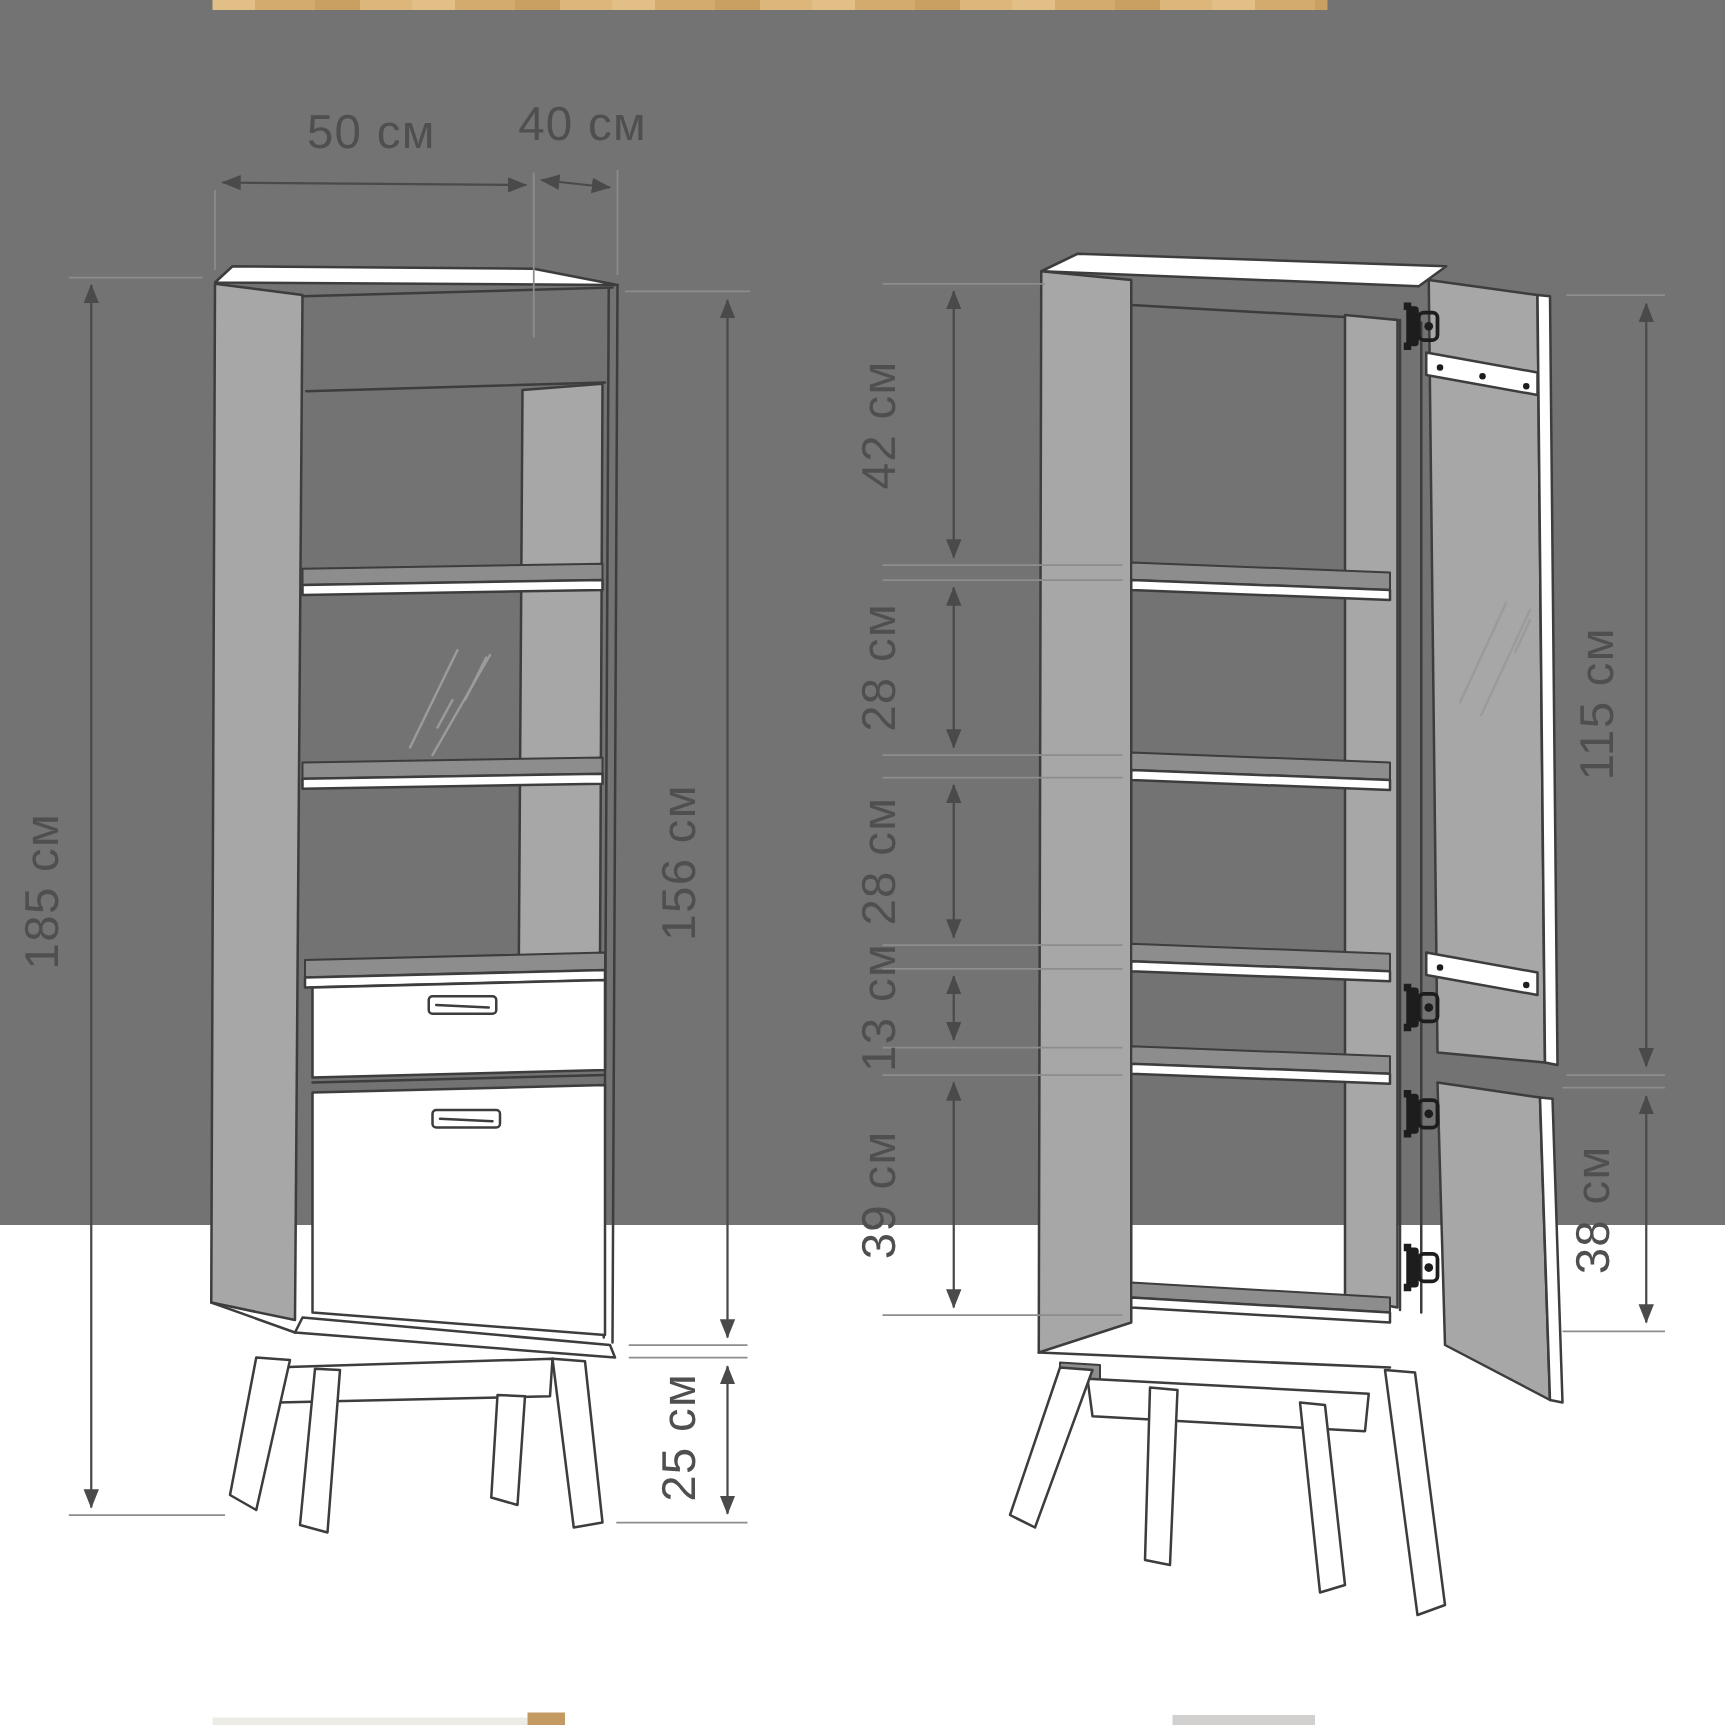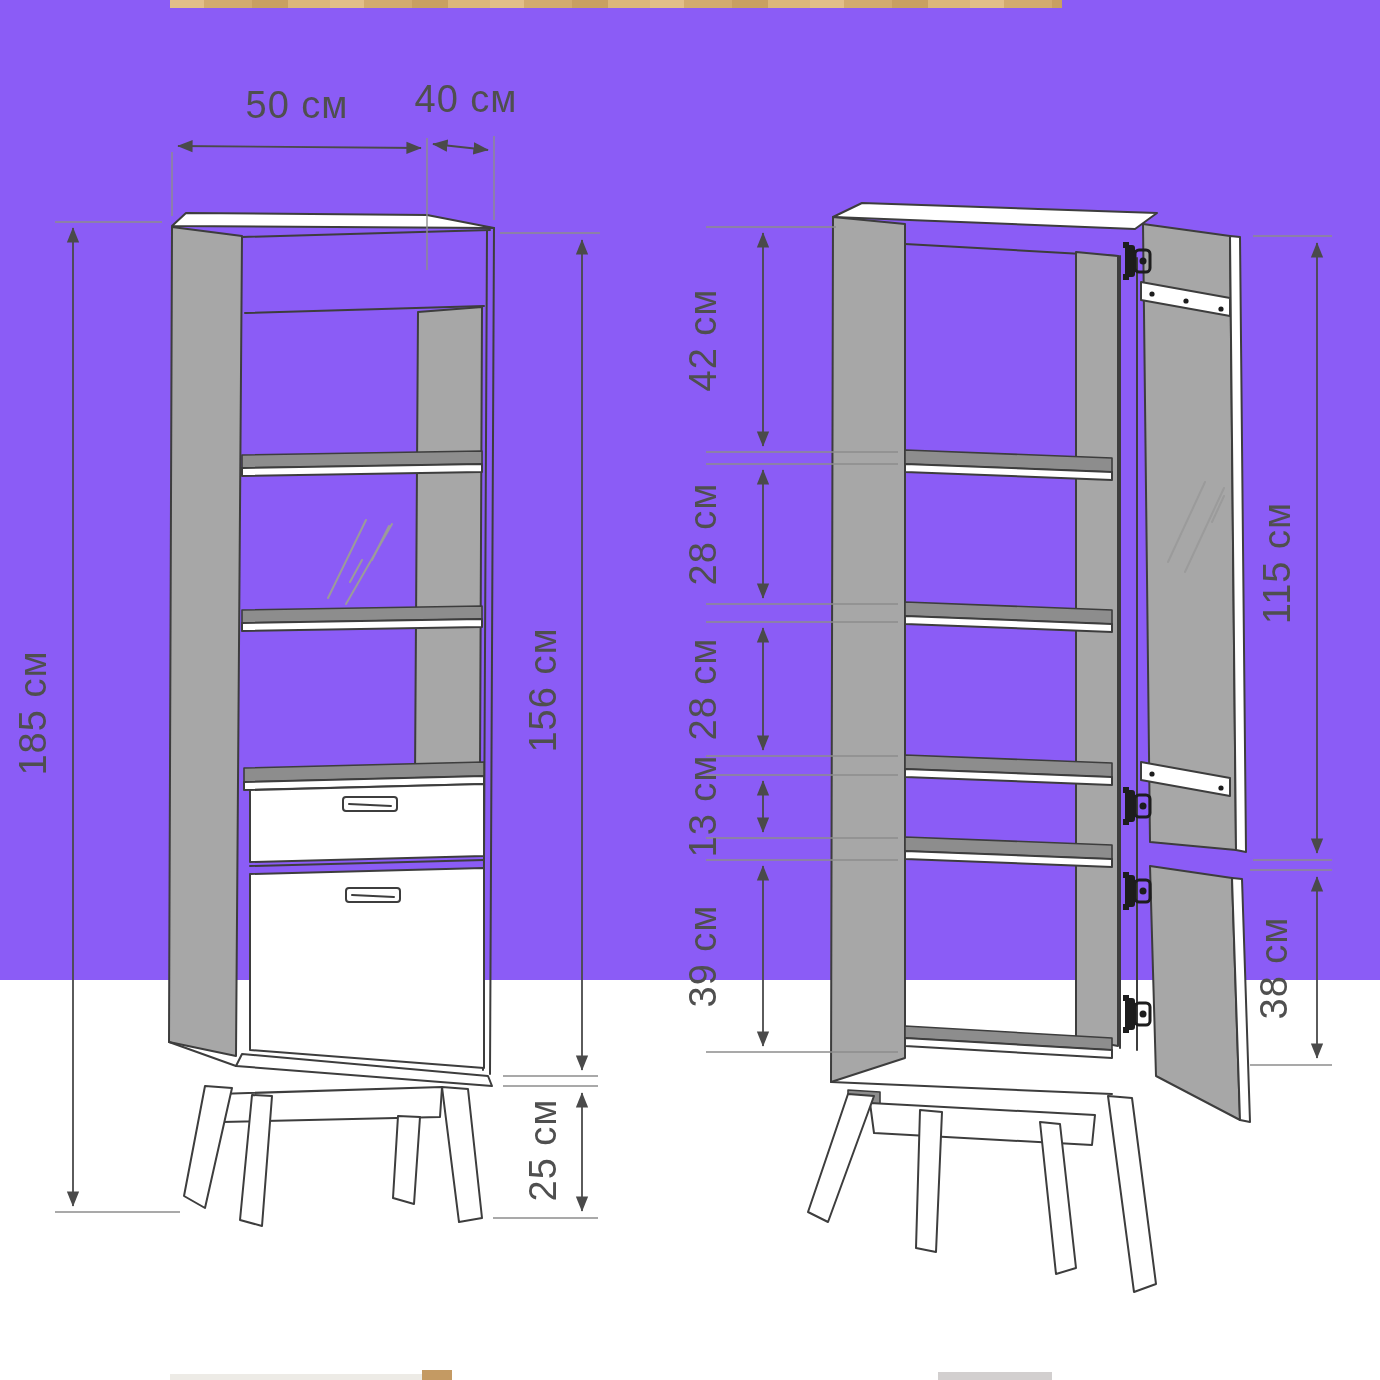--- a/index.html
+++ b/index.html
@@ -1,16 +1,16 @@
 <!DOCTYPE html>
 <html style="--outline: #3d3d3d; --dimension: #4a4a4a; --panel-gray: #a7a7a7; --shelf-gray: #8d8d8d; --label-text: #4f4f4f; --wood-strip: #d5ad72;"><head>
 <meta charset="utf-8">
 <style>
   html,body{margin:0;padding:0;background:#ffffff;width:1380px;height:1380px;overflow:hidden;}
-  #stage{position:relative;width:1380px;height:980px;background:#8b5cf6;}
+  #stage{position:relative;width:1380px;height:980px;background:#737373;}
   #drawing{position:absolute;left:0;top:0;}
   .photo-strip{position:absolute;}
   #strip-top{left:170px;top:0;width:892px;height:8px;
     background:repeating-linear-gradient(90deg,#e3bf88 0 34px,#d3ab6e 34px 82px,#c9a061 82px 118px,#dcb67a 118px 160px);}
   #sliver-left{left:170px;top:1374px;width:252px;height:6px;background:#edebe6;}
   #sliver-wood{left:422px;top:1370px;width:30px;height:10px;background:#c49a63;}
   #sliver-gray{left:938px;top:1372px;width:114px;height:8px;background:#d2cfcf;}
 
   .st {stroke:var(--outline,#3d3d3d); stroke-width:2; fill:none; stroke-linejoin:round; stroke-linecap:round;}
   .fw {fill:#ffffff; stroke:var(--outline,#3d3d3d); stroke-width:2; stroke-linejoin:round;}

